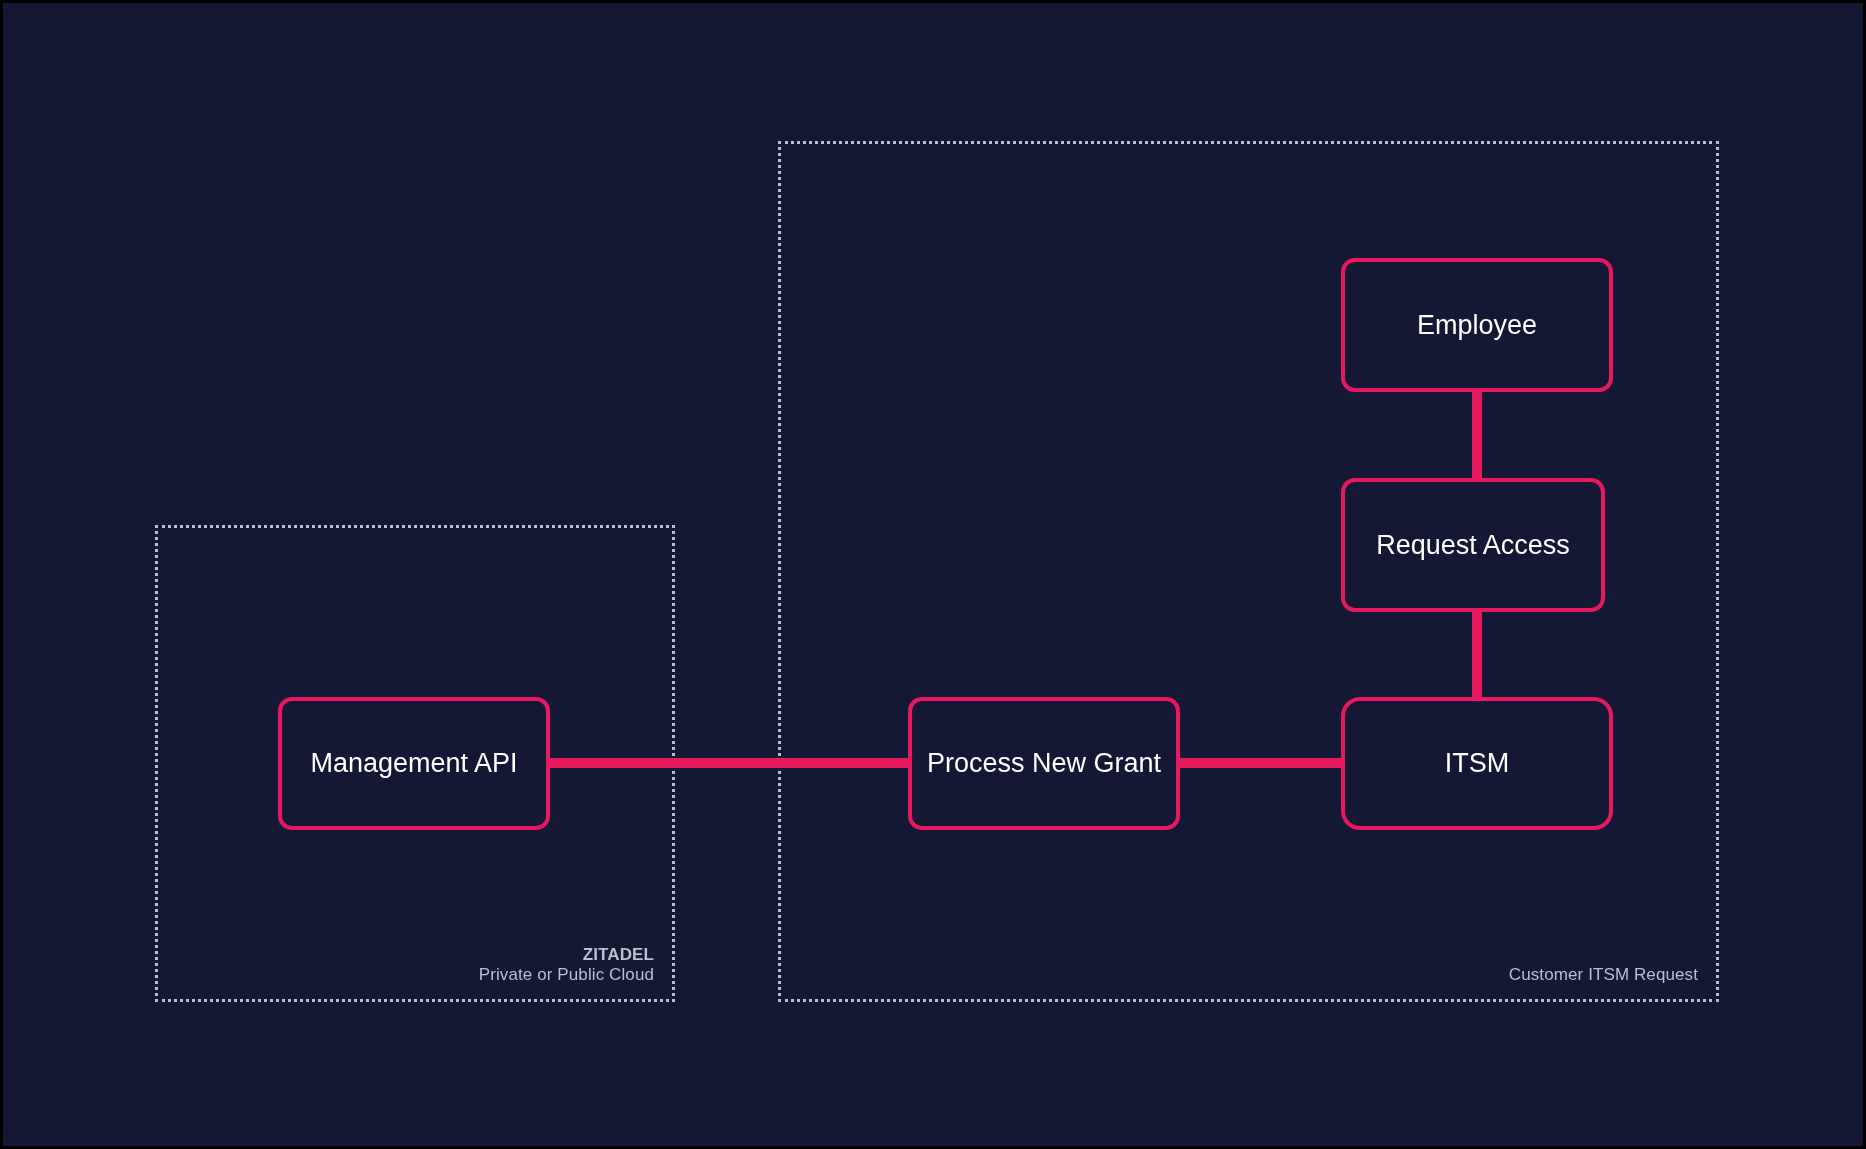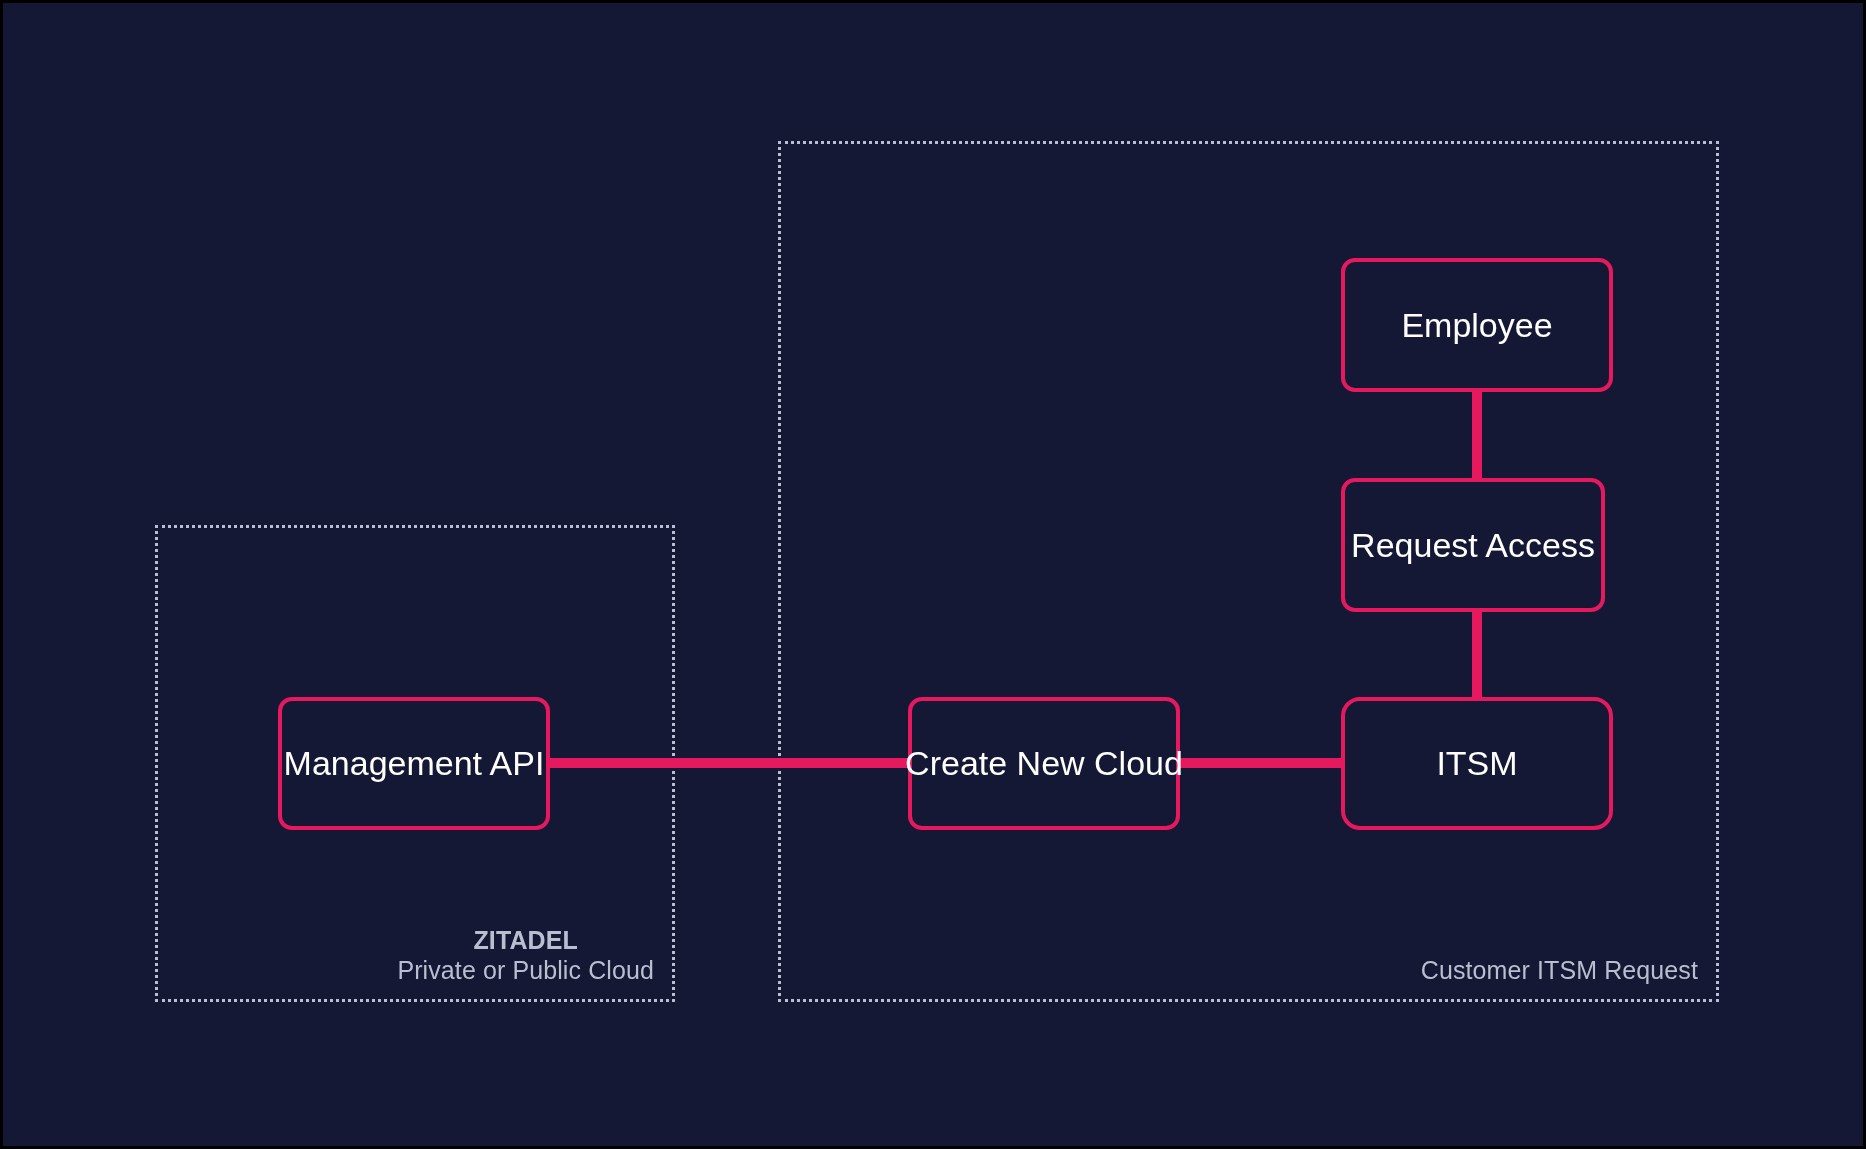--- a/index.html
+++ b/index.html
@@ -38,23 +38,23 @@
     left: 775px;
     top: 138px;
     width: 941px;
     height: 861px;
   }
 
   .group-label {
     position: absolute;
     right: 18px;
     bottom: 14px;
-    text-align: center;
+    text-align: right;
     color: #b9bfd0;
-    font-size: 25px;
+    font-size: 17px;
     line-height: 1.18;
     letter-spacing: 0.1px;
     white-space: nowrap;
   }
   .group-label .line-strong {
     display: block;
     font-weight: bold;
   }
   .group-label .line-normal {
     display: block;
@@ -69,21 +69,21 @@
   }
 
   
   .node {
     position: absolute;
     box-sizing: border-box;
     border: 4px solid #e6195f;
     border-radius: 14px;
     background: #141834;
     color: #ffffff;
-    font-size: 34px;
+    font-size: 27px;
     font-weight: normal;
     display: flex;
     align-items: center;
     justify-content: center;
     z-index: 3;
     white-space: nowrap;
   }
 
   #node-management-api { left: 275px;  top: 694px; width: 272px; height: 133px; }
   #node-create-grant   { left: 905px;  top: 694px; width: 272px; height: 133px; }
@@ -141,21 +141,21 @@
   <div class="edge" id="edge-mgmtapi-creategrant"></div>
   <div class="edge" id="edge-creategrant-itsm"></div>
   <div class="edge" id="edge-employee-request"></div>
   <div class="edge" id="edge-request-itsm"></div>
 
   <div class="node" id="node-management-api">
     <span>Management API</span>
   </div>
 
   <div class="node" id="node-create-grant">
-    <span>Create New Cloud</span>
+    <span>Process New Grant</span>
   </div>
 
   <div class="node" id="node-itsm">
     <span>ITSM</span>
   </div>
 
   <div class="node" id="node-employee">
     <span>Employee</span>
   </div>
 

